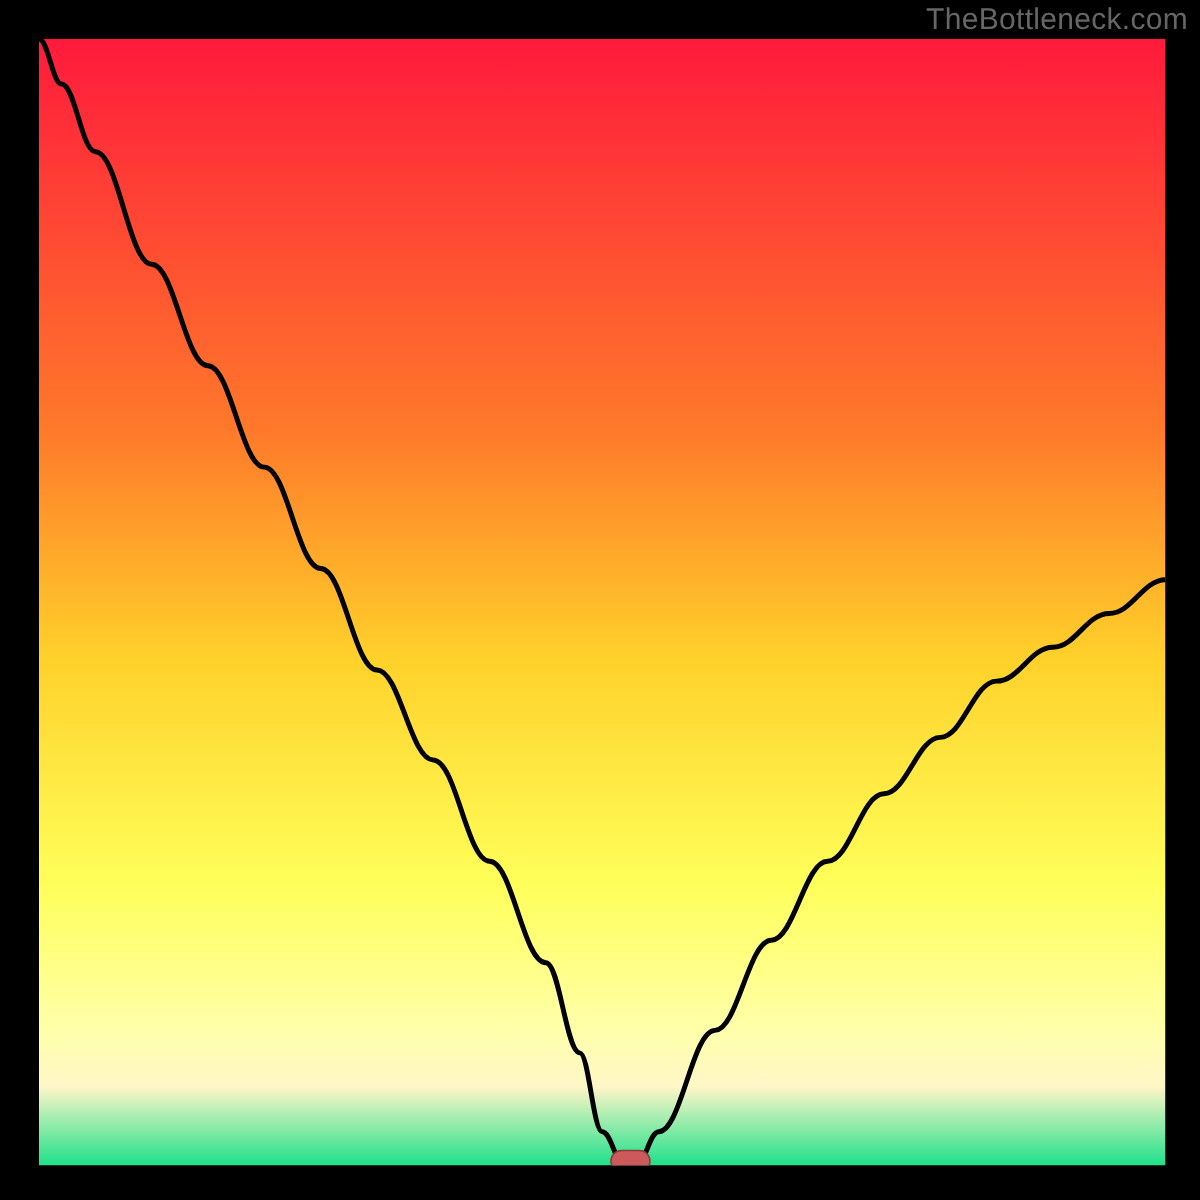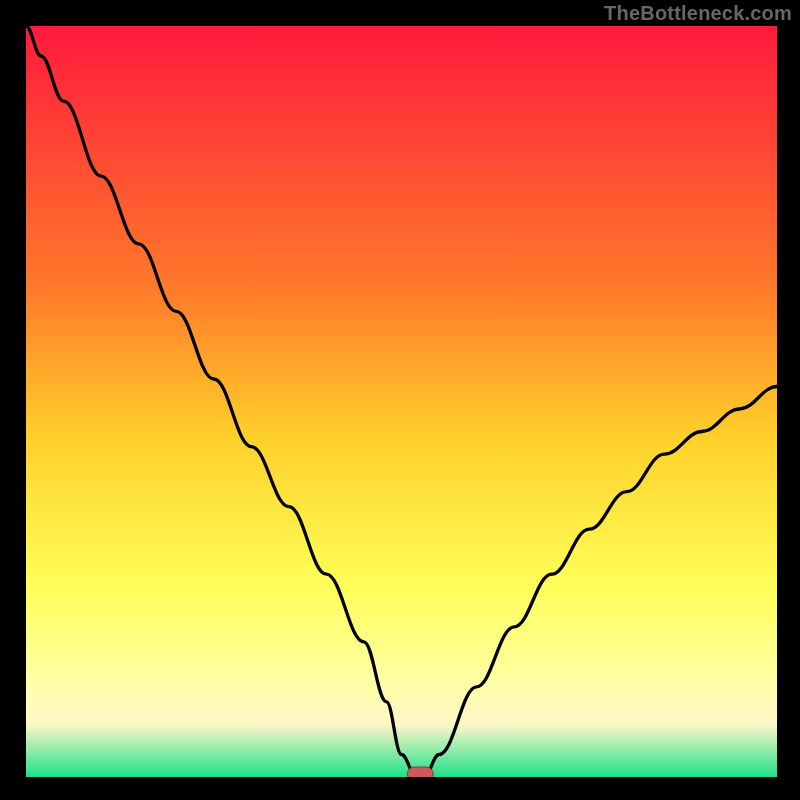--- a/index.html
+++ b/index.html
@@ -16,21 +16,21 @@
     width: 800px;
     height: 800px;
     background: #000;
   }
   .watermark {
     position: absolute;
     top: 2px;
     right: 8px;
     color: #666;
     font-size: 20px;
-    font-weight: 700;
+    font-weight: 400;
     z-index: 10;
     letter-spacing: 0.2px;
   }
   .plot {
     position: absolute;
     left: 26px;
     top: 26px;
     width: 751px;
     height: 751px;
   }

